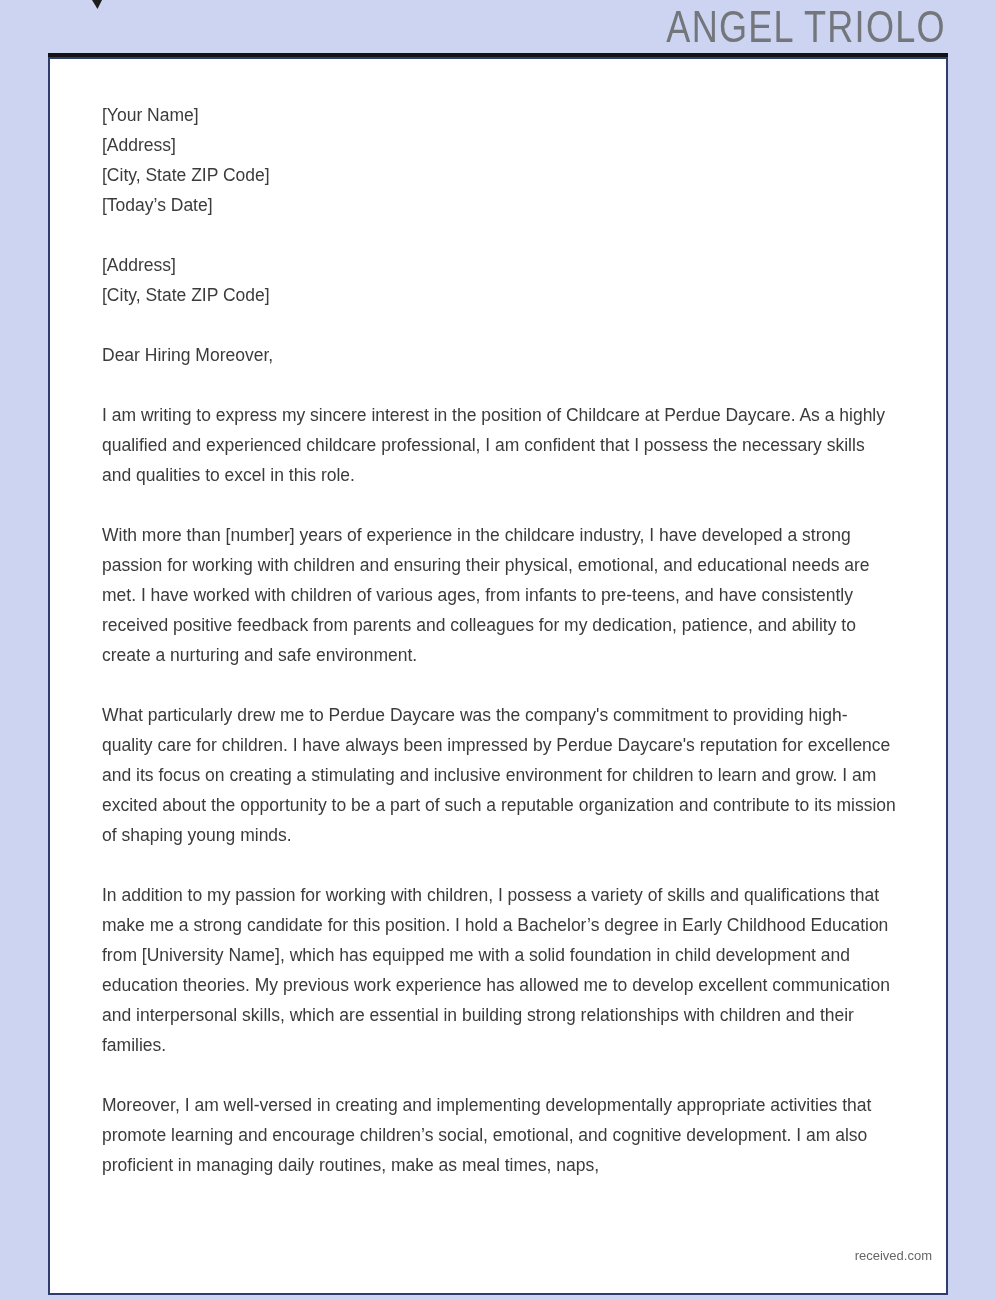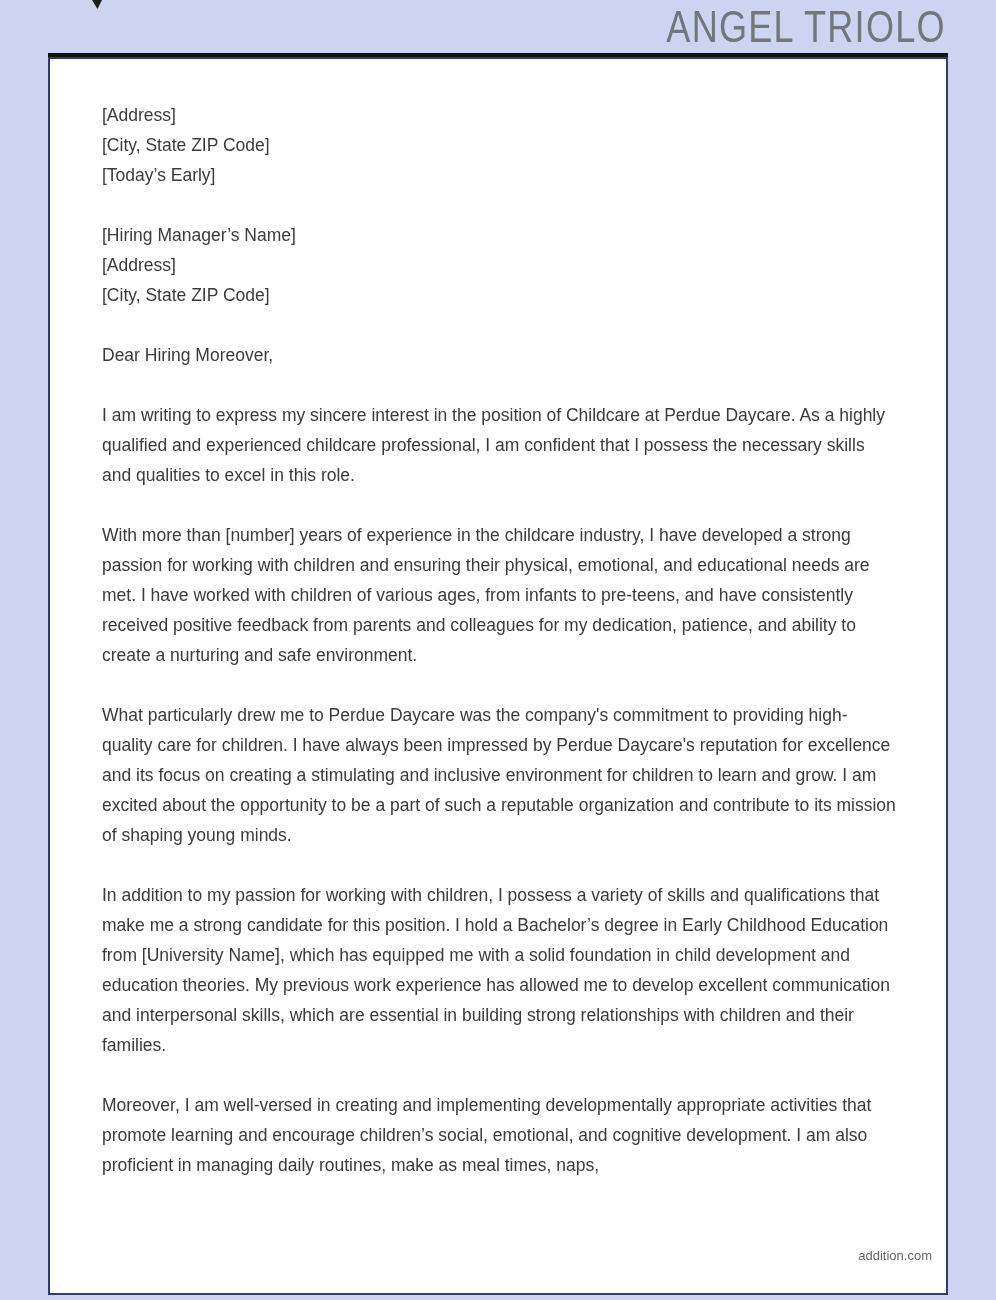--- a/index.html
+++ b/index.html
@@ -70,32 +70,32 @@
 <div class="artifact"></div>
 
 <div class="letterhead">
   <div class="name">ANGEL TRIOLO</div>
 </div>
 
 <div class="rule"></div>
 
 <div class="page">
 
-  <div class="watermark">addition.com</div>
+  <div class="watermark">received.com</div>
 
   <div class="letter">
 
     <div class="block">
+      <span class="line">[Your Name]</span>
       <span class="line">[Address]</span>
       <span class="line">[City, State ZIP Code]</span>
-      <span class="line">[Today’s Early]</span>
+      <span class="line">[Today’s Date]</span>
     </div>
 
     <div class="block">
-      <span class="line">[Hiring Manager’s Name]</span>
       <span class="line">[Address]</span>
       <span class="line">[City, State ZIP Code]</span>
     </div>
 
     <div class="block">Dear Hiring Moreover,</div>
 
     <div class="paragraph">I am writing to express my sincere interest in the position of Childcare at Perdue Daycare. As a highly qualified and experienced childcare professional, I am confident that I possess the necessary skills and qualities to excel in this role.</div>
     <div class="paragraph">With more than [number] years of experience in the childcare industry, I have developed a strong passion for working with children and ensuring their physical, emotional, and educational needs are met. I have worked with children of various ages, from infants to pre-teens, and have consistently received positive feedback from parents and colleagues for my dedication, patience, and ability to create a nurturing and safe environment.</div>
     <div class="paragraph">What particularly drew me to Perdue Daycare was the company's commitment to providing high-quality care for children. I have always been impressed by Perdue Daycare's reputation for excellence and its focus on creating a stimulating and inclusive environment for children to learn and grow. I am excited about the opportunity to be a part of such a reputable organization and contribute to its mission of shaping young minds.</div>
     <div class="paragraph">In addition to my passion for working with children, I possess a variety of skills and qualifications that make me a strong candidate for this position. I hold a Bachelor’s degree in Early Childhood Education from [University Name], which has equipped me with a solid foundation in child development and education theories. My previous work experience has allowed me to develop excellent communication and interpersonal skills, which are essential in building strong relationships with children and their families.</div>

